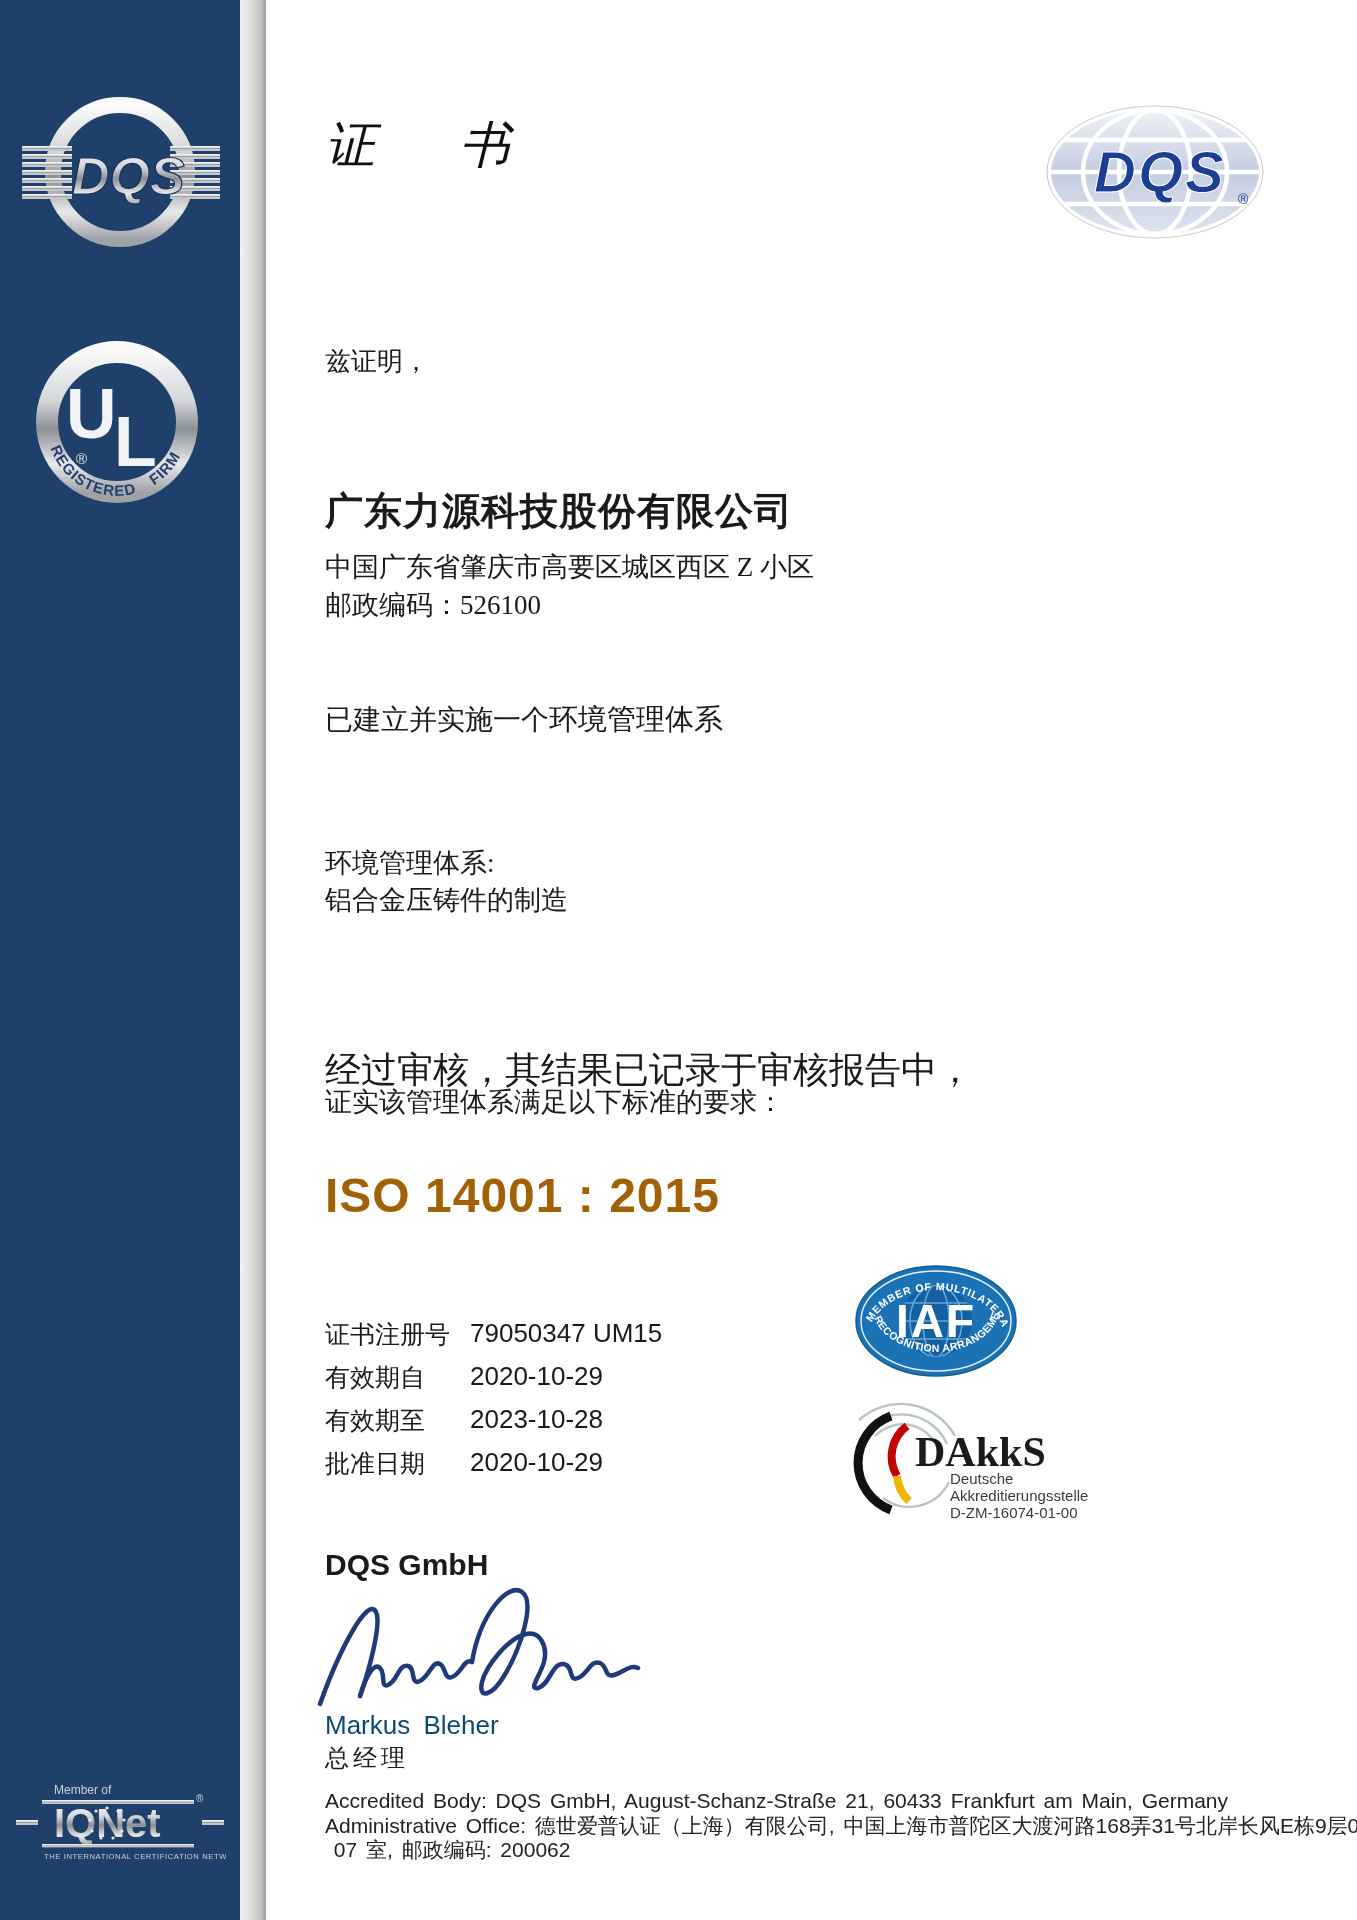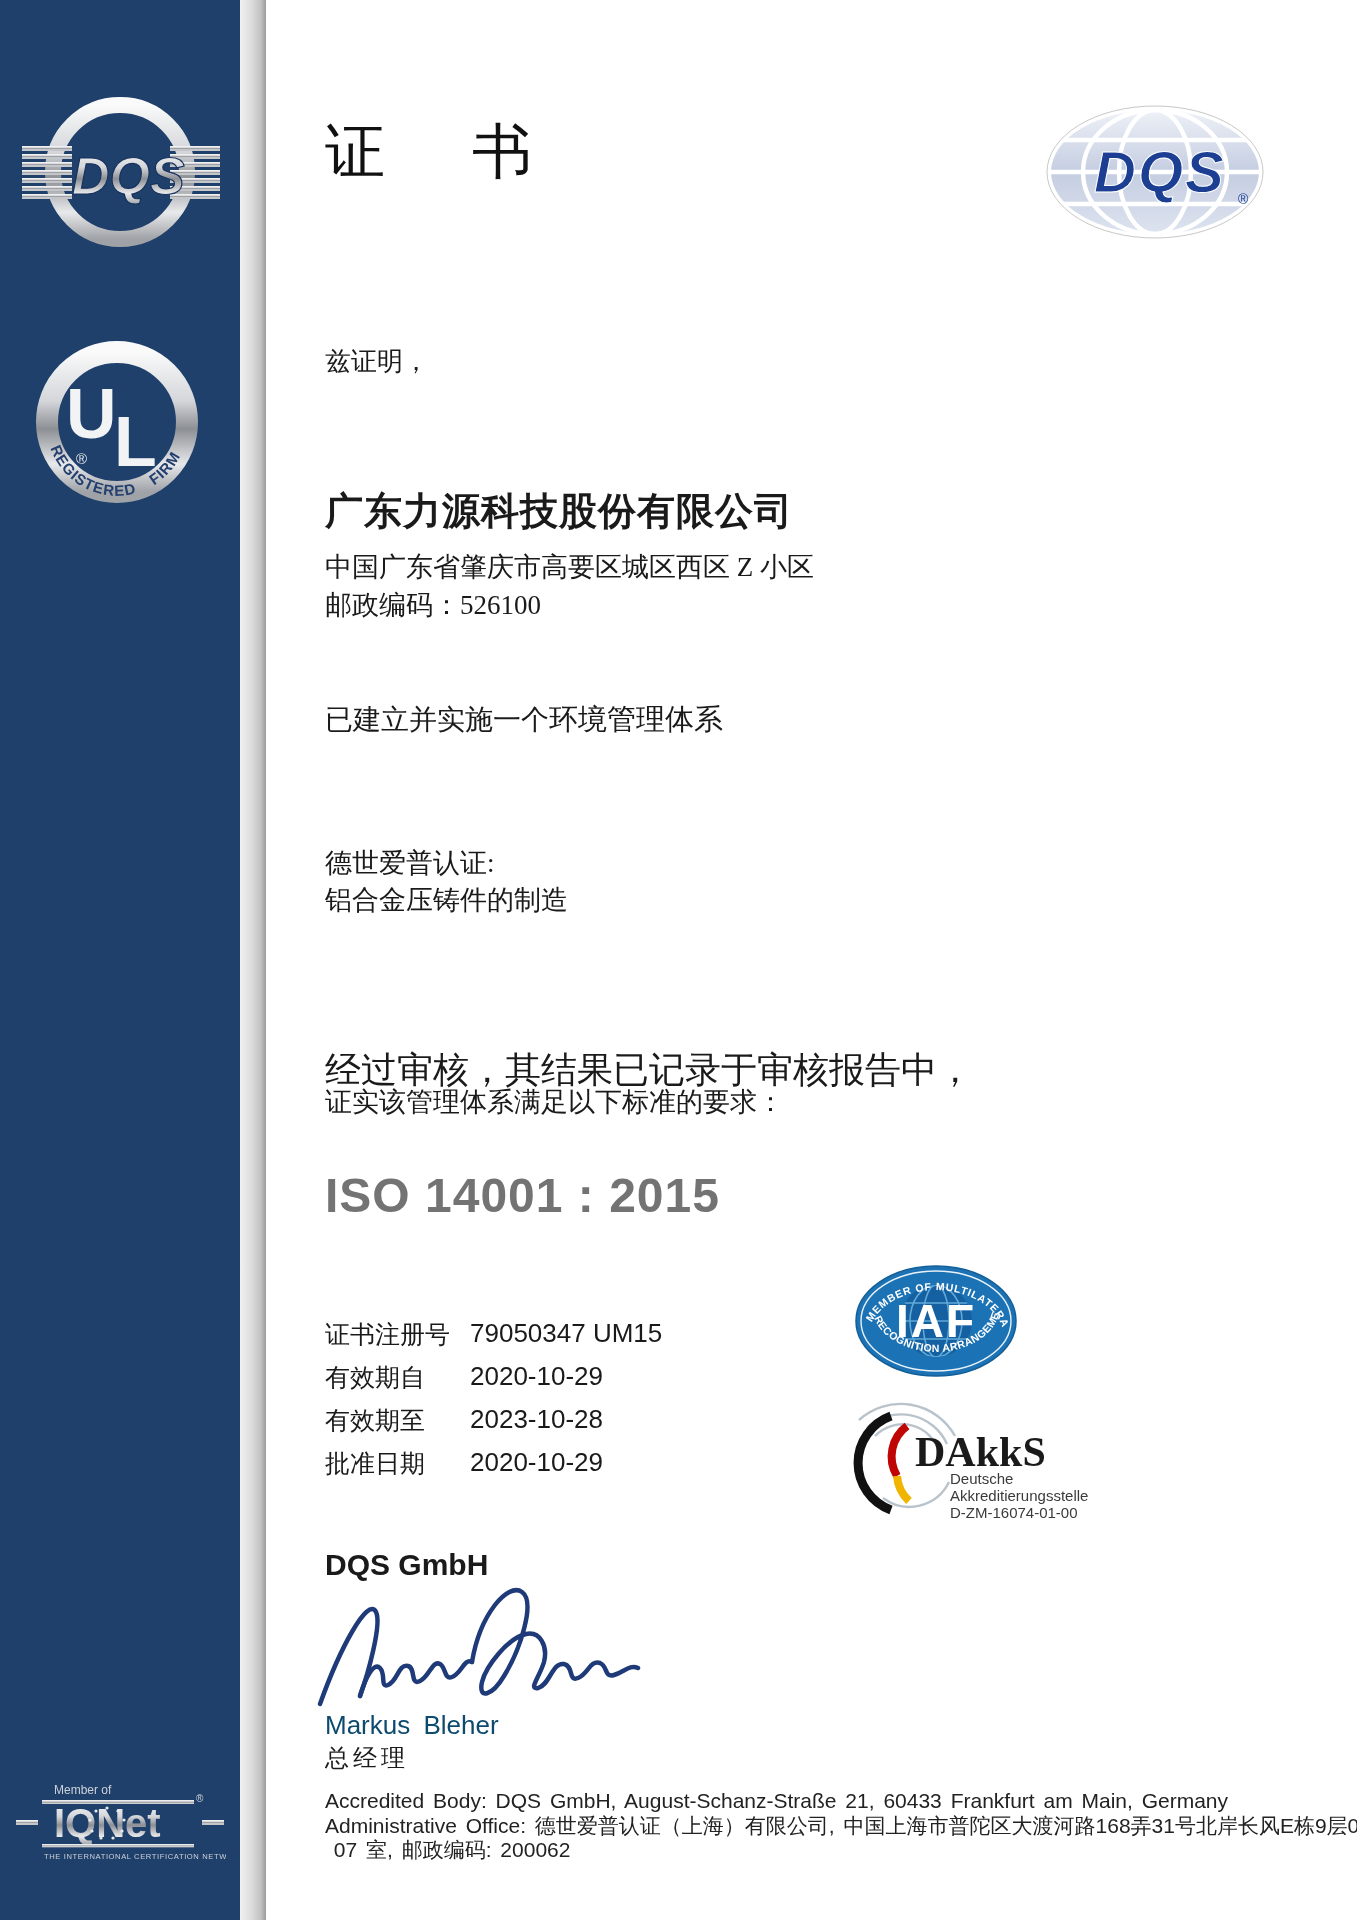--- a/index.html
+++ b/index.html
@@ -4,32 +4,32 @@
 <style>
   html,body{margin:0;padding:0;}
   body{width:1357px;height:1920px;position:relative;background:#ffffff;
        font-family:"Liberation Sans",sans-serif;color:#1a1a1a;overflow:hidden;}
   .sidebar{position:absolute;left:0;top:0;width:240px;height:1920px;background:#20406c;}
   .edge{position:absolute;left:240px;top:0;width:26px;height:1920px;
         background:linear-gradient(to right,#f1f1f1,#dcdcdc 45%,#c2c2c2 80%,#9b9b9b 100%);}
   .abs{position:absolute;}
   .serif{font-family:"Liberation Serif","DejaVu Serif",serif;}
   .sans{font-family:"Liberation Sans","DejaVu Sans",sans-serif;}
-  .title{left:325px;top:112px;font-size:60px;word-spacing:72px;color:#111;}
+  .title{left:325px;top:112px;font-size:50px;word-spacing:72px;color:#111;font-style:italic;}
   .certify{left:325px;top:344px;font-size:26px;}
   .company{left:325px;top:478px;font-size:38px;font-weight:600;letter-spacing:1px;margin-top:8px;}
   .address{left:325px;top:549px;font-size:27px;}
   .postal{left:325px;top:587px;font-size:27px;}
   .system{left:325px;top:700px;font-size:28px;}
   .system b{font-family:"Liberation Sans","DejaVu Sans",sans-serif;font-size:29px;font-weight:400;text-align:center;}
   .scope-intro{left:325px;top:845px;font-size:27px;}
   .scope-text{left:325px;top:882px;font-size:27px;}
   .audit1{left:325px;top:1046px;font-size:36px;}
   .audit2{left:325px;top:1084px;font-size:27px;}
-  .iso{left:325px;top:1168px;font-size:48px;font-weight:700;letter-spacing:1px;color:#737373;}
+  .iso{left:325px;top:1168px;font-size:48px;font-weight:700;letter-spacing:1px;color:#a16207;}
   .row{position:absolute;left:325px;font-size:25px;}
   .row .lab{display:inline-block;width:145px;font-family:"Liberation Serif","DejaVu Serif",serif;}
   .row .val{position:absolute;left:145px;font-family:"Liberation Sans","DejaVu Sans",sans-serif;font-size:26px;white-space:nowrap;}
   .issuer{left:325px;top:1548px;font-size:30px;font-weight:700;}
   .signer-name{left:325px;top:1710px;font-size:26px;color:#0c4a6e;word-spacing:6px;}
   .signer-title{left:325px;top:1742px;font-size:24px;letter-spacing:4px;text-align:center;}
   .footerline{left:325px;font-size:21px;color:#222;white-space:pre;word-spacing:3px;}
   .f1{top:1789px;} .f2{top:1812px;} .f3{top:1836px;}
 </style>
 </head>
@@ -134,21 +134,21 @@
   <text x="196" y="104" font-size="14" fill="#1c3f93">®</text>
 </svg>
 
 <div class="abs serif certify">兹证明，</div>
 <div class="abs serif company">广东力源科技股份有限公司</div>
 <div class="abs serif address">中国广东省肇庆市高要区城区西区 Z 小区</div>
 <div class="abs serif postal">邮政编码：526100</div>
 
 <div class="abs serif system"><span>已建立并实施一个</span><b>环境管理体系</b></div>
 
-<div class="abs serif scope-intro">德世爱普认证:</div>
+<div class="abs serif scope-intro">环境管理体系:</div>
 <div class="abs serif scope-text">铝合金压铸件的制造</div>
 
 <div class="abs serif audit1">经过审核，其结果已记录于审核报告中，</div>
 <div class="abs serif audit2">证实该管理体系满足以下标准的要求：</div>
 
 <div class="abs sans iso">ISO 14001 : 2015</div>
 
 <div class="row" style="top:1318px">
   <span class="lab">证书注册号</span>
   <span class="val">79050347 UM15</span>

